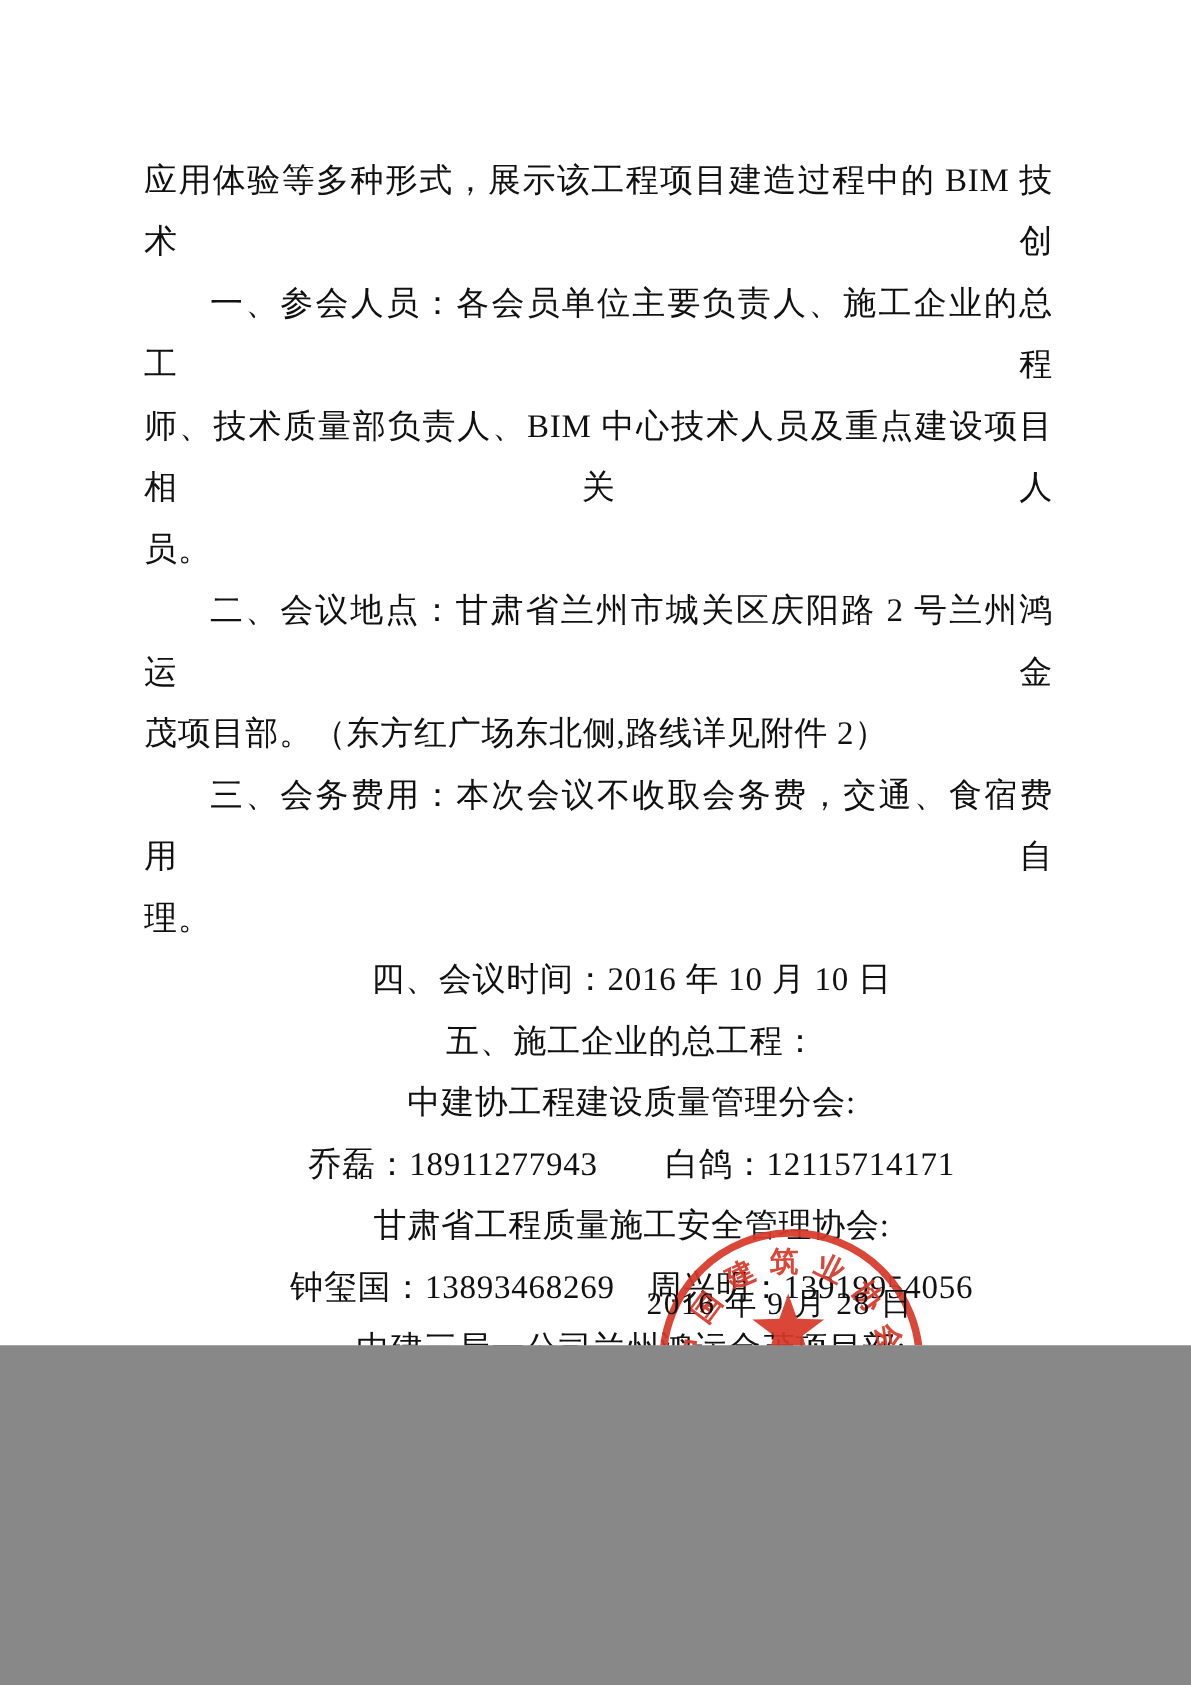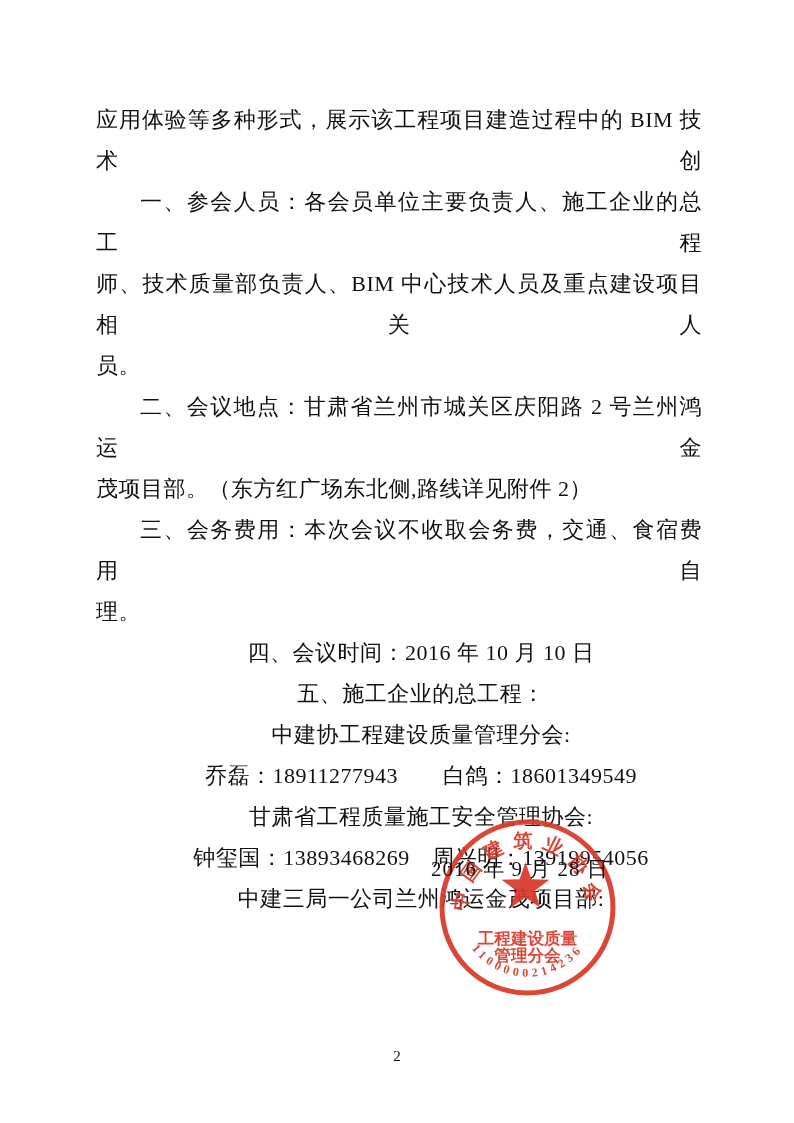--- a/index.html
+++ b/index.html
@@ -1,19 +1,19 @@
 <!DOCTYPE html>
 <html><head>
 <meta charset="utf-8">
 <style>
   html, body { margin: 0; padding: 0; background: #888; }
   .page {
     position: relative;
     width: 794px;
-    height: 1123px;
+    height: 897px;
     margin: 0 auto;
     background: #ffffff;
     font-family: "Liberation Serif", "DejaVu Serif", serif;
     color: #111111;
     overflow: hidden;
   }
   .body-text {
     position: absolute;
     left: 96px;
     top: 99px;
@@ -65,21 +65,21 @@
     <div class="line indent fill">一、参会人员：各会员单位主要负责人、施工企业的总工程</div>
     <div class="line fill">师、技术质量部负责人、BIM 中心技术人员及重点建设项目相关人</div>
     <div class="line">员。</div>
     <div class="line indent fill">二、会议地点：甘肃省兰州市城关区庆阳路 2 号兰州鸿运金</div>
     <div class="line">茂项目部。（东方红广场东北侧,路线详见附件 2）</div>
     <div class="line indent fill">三、会务费用：本次会议不收取会务费，交通、食宿费用自</div>
     <div class="line">理。</div>
     <div class="line indent">四、会议时间：2016 年 10 月 10 日</div>
     <div class="line indent">五、施工企业的总工程：</div>
     <div class="line indent">中建协工程建设质量管理分会:</div>
-    <div class="line indent">乔磊：18911277943　　白鸽：18601349549</div>
+    <div class="line indent">乔磊：18911277943　　白鸽：12115714171</div>
     <div class="line indent">甘肃省工程质量施工安全管理协会:</div>
     <div class="line indent">钟玺国：13893468269　周兴明：13919954056</div>
     <div class="line indent">中建三局一公司兰州鸿运金茂项目部:</div>
   </div>
 
   <svg class="stamp" viewBox="0 0 180 180" xmlns="http://www.w3.org/2000/svg">
     <defs>
       <path id="arcTop" d="M 30.9,100.4 A 60,60 0 1 1 149.1,100.4" fill="none"></path>
       <path id="arcBottom" d="M 25.2,113.6 A 69,69 0 0 0 154.8,113.6" fill="none"></path>
     </defs>

